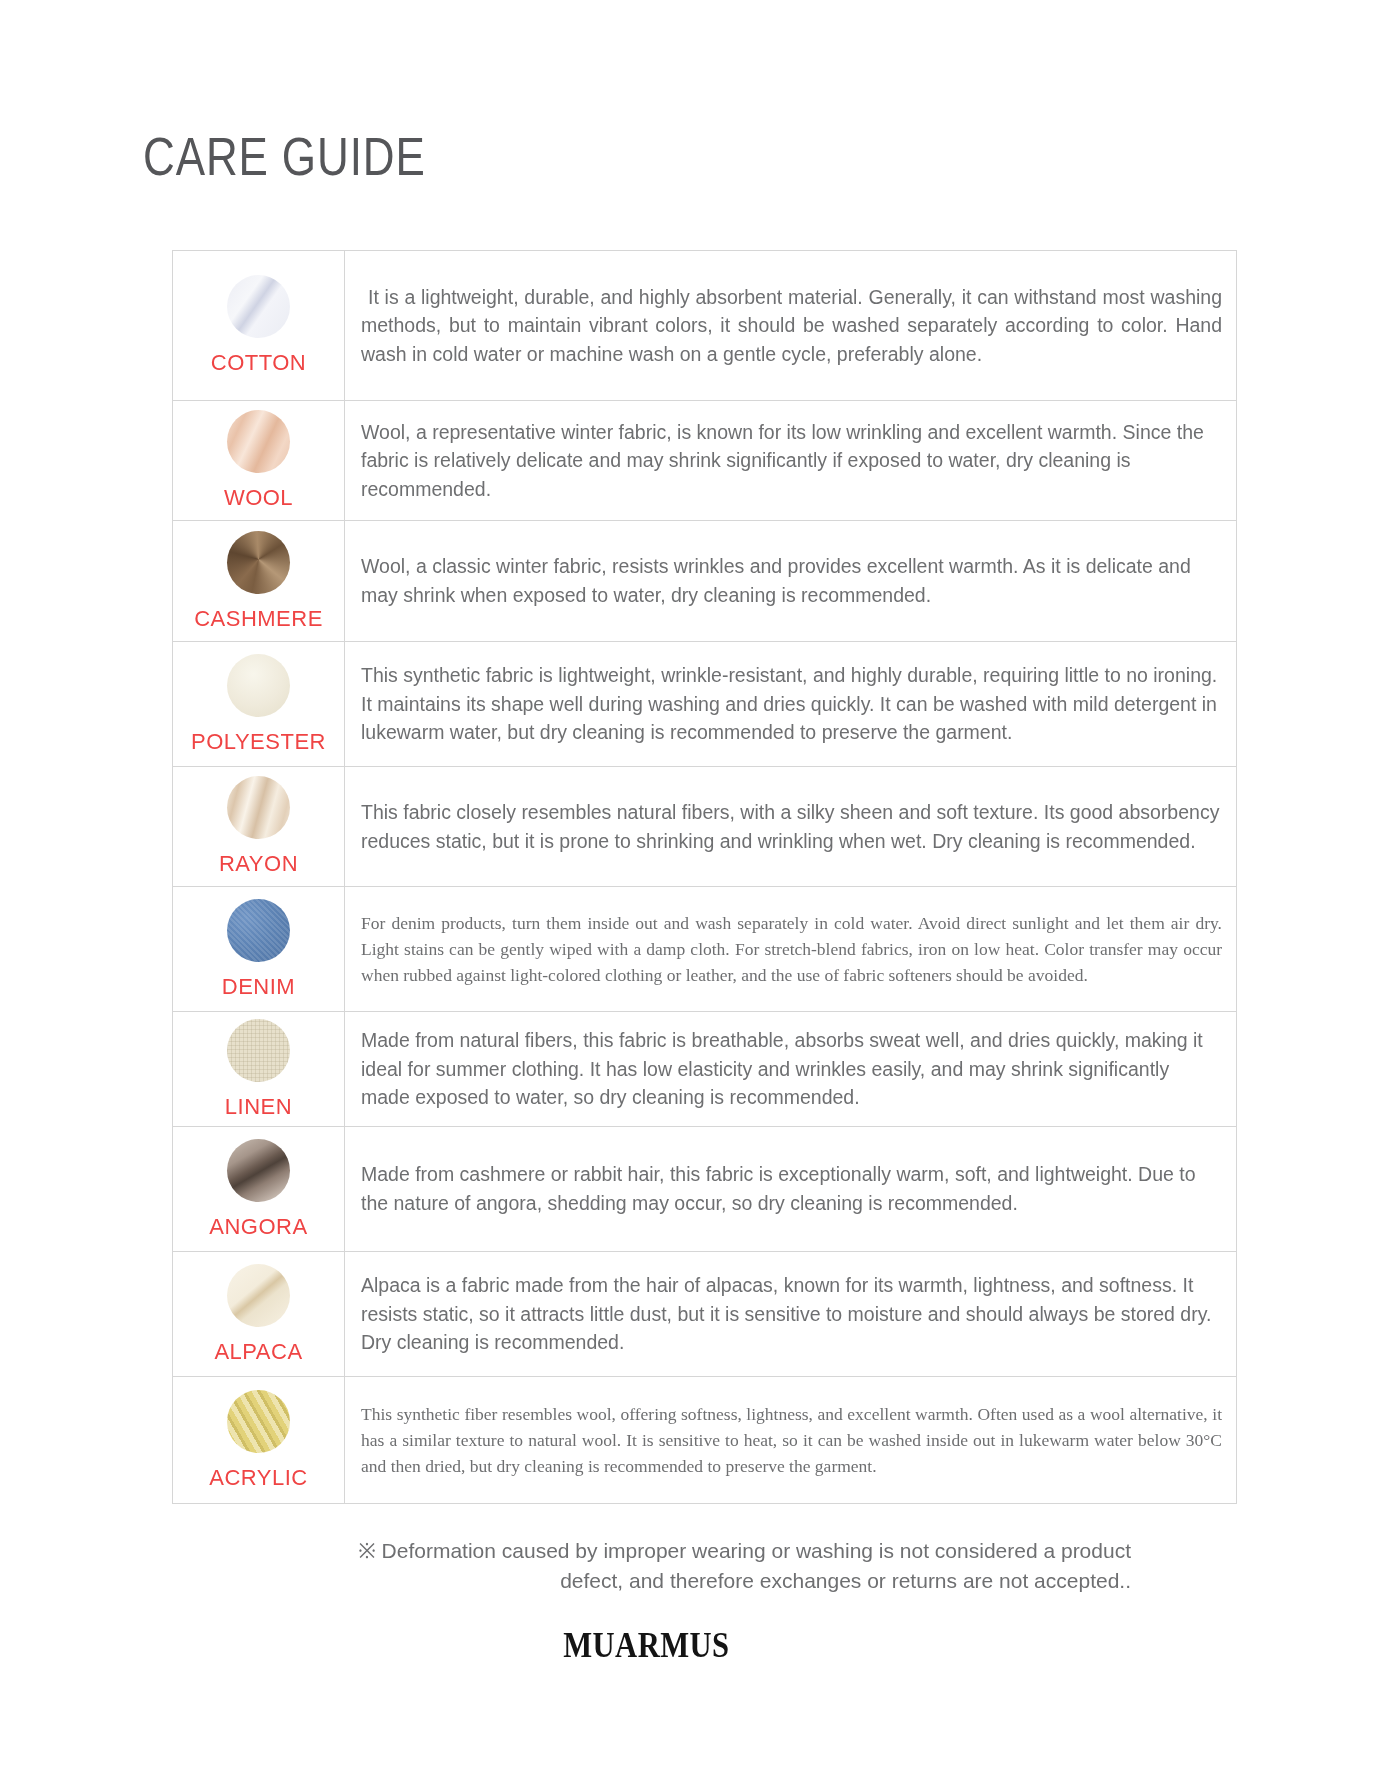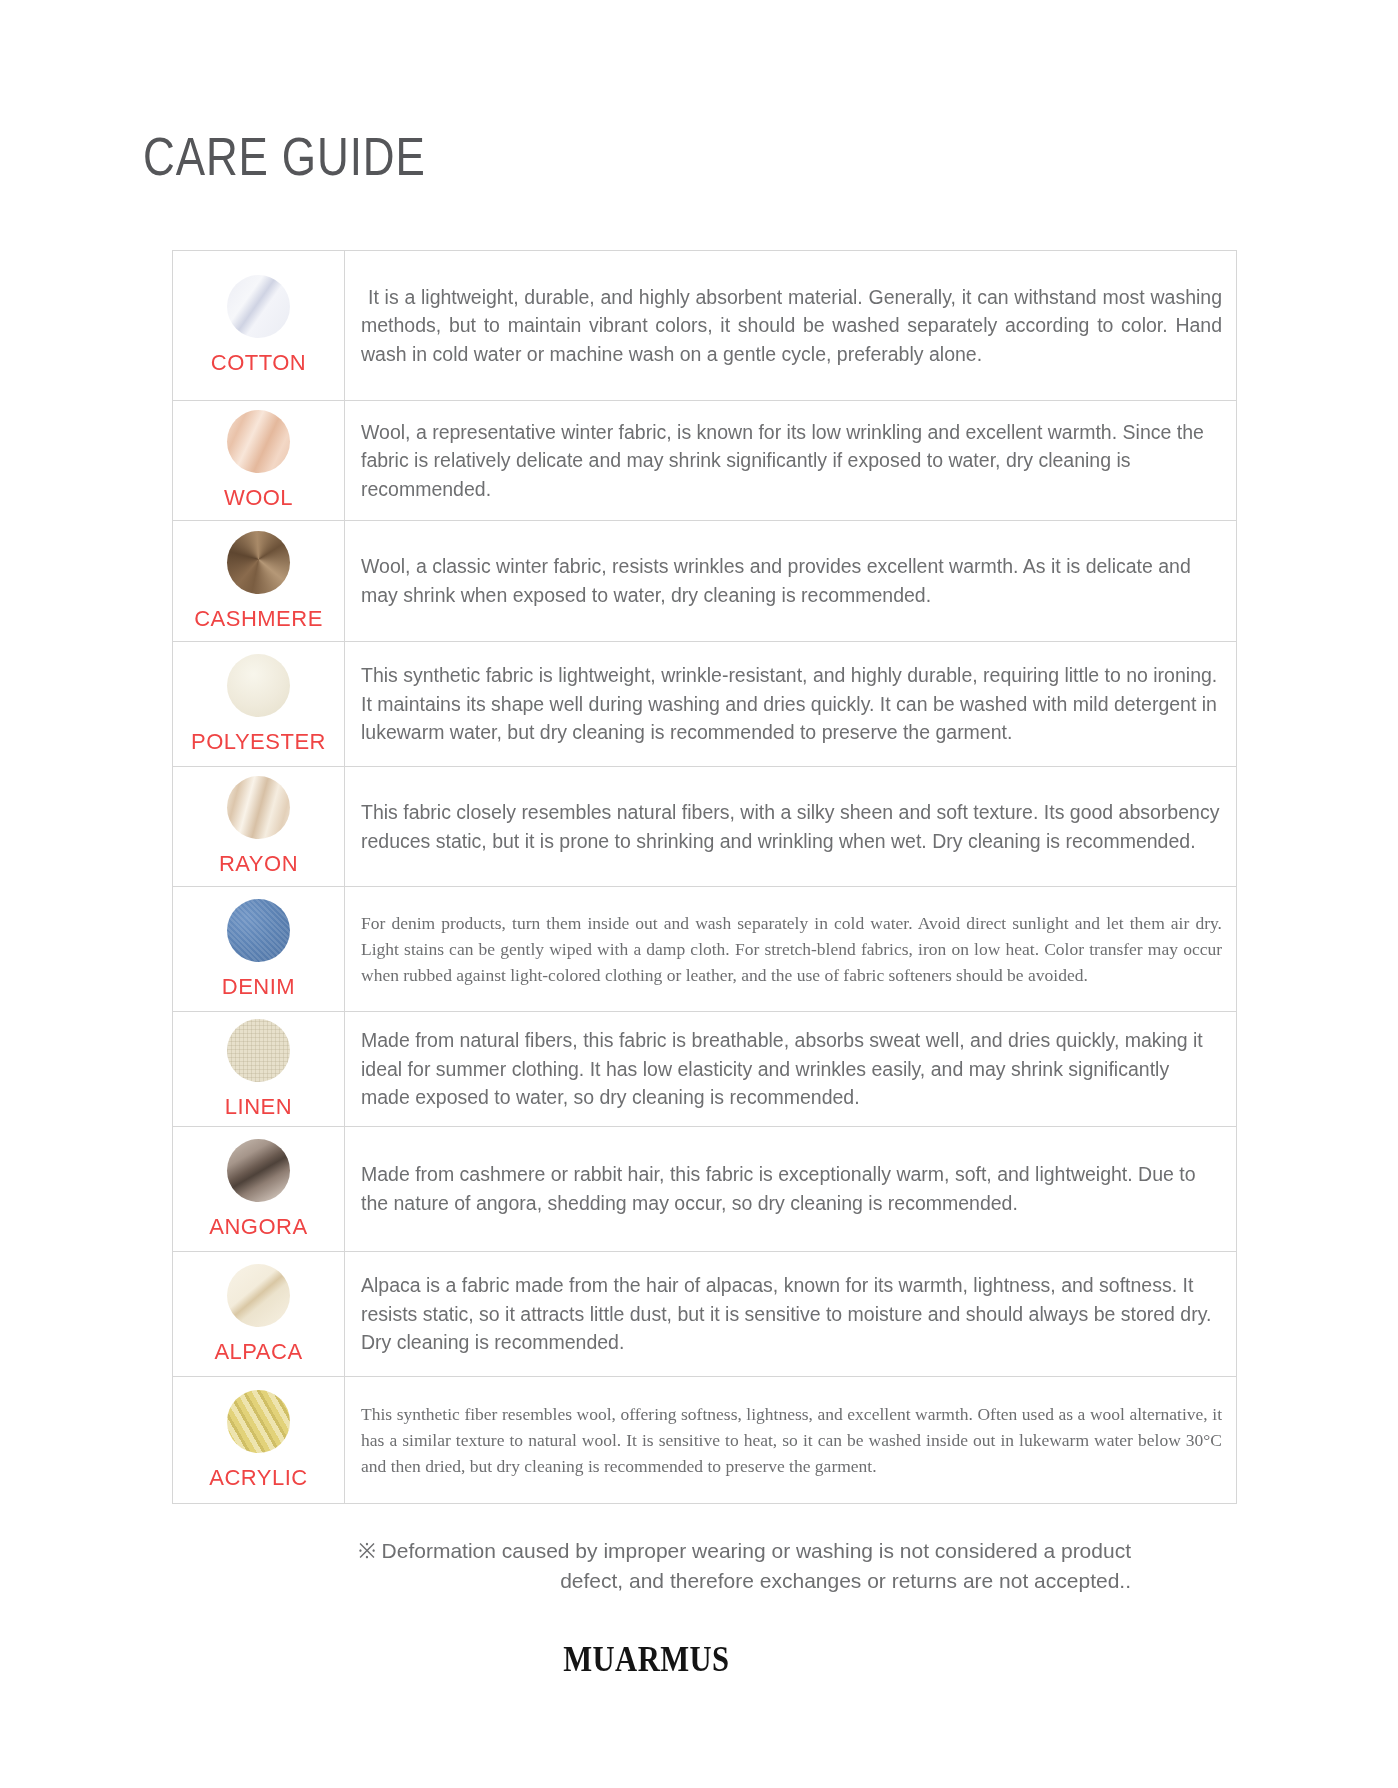--- a/index.html
+++ b/index.html
@@ -115,21 +115,21 @@
   .footnote {
     width: 830px;
     margin: 32px 161px 8px auto;
     text-align: right;
     font-size: 21px;
     line-height: 1.42;
     color: #6e6f71;
   }
 
   
-  .brand-wrap { margin-top: 44px; text-align: center; }
+  .brand-wrap { margin-top: 30px; text-align: center; }
   .brand-logo {
     display: inline-block;
     font-family: "Liberation Serif", serif;
     font-size: 34px;
     font-weight: 600;
     letter-spacing: 0.5px;
     color: #141414;
     transform: scale(0.9, 1.08);
   }
 </style>

